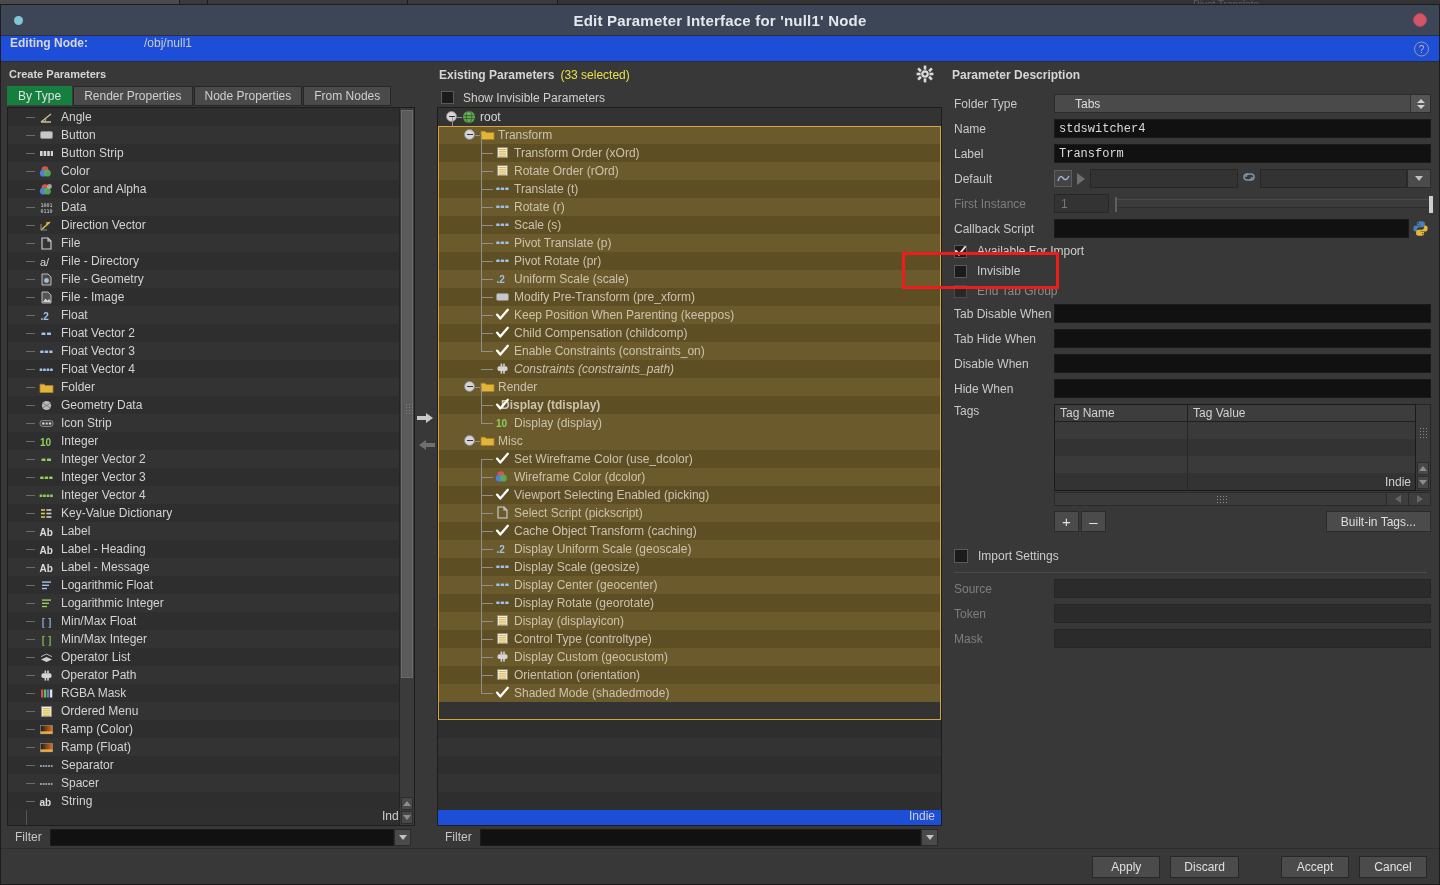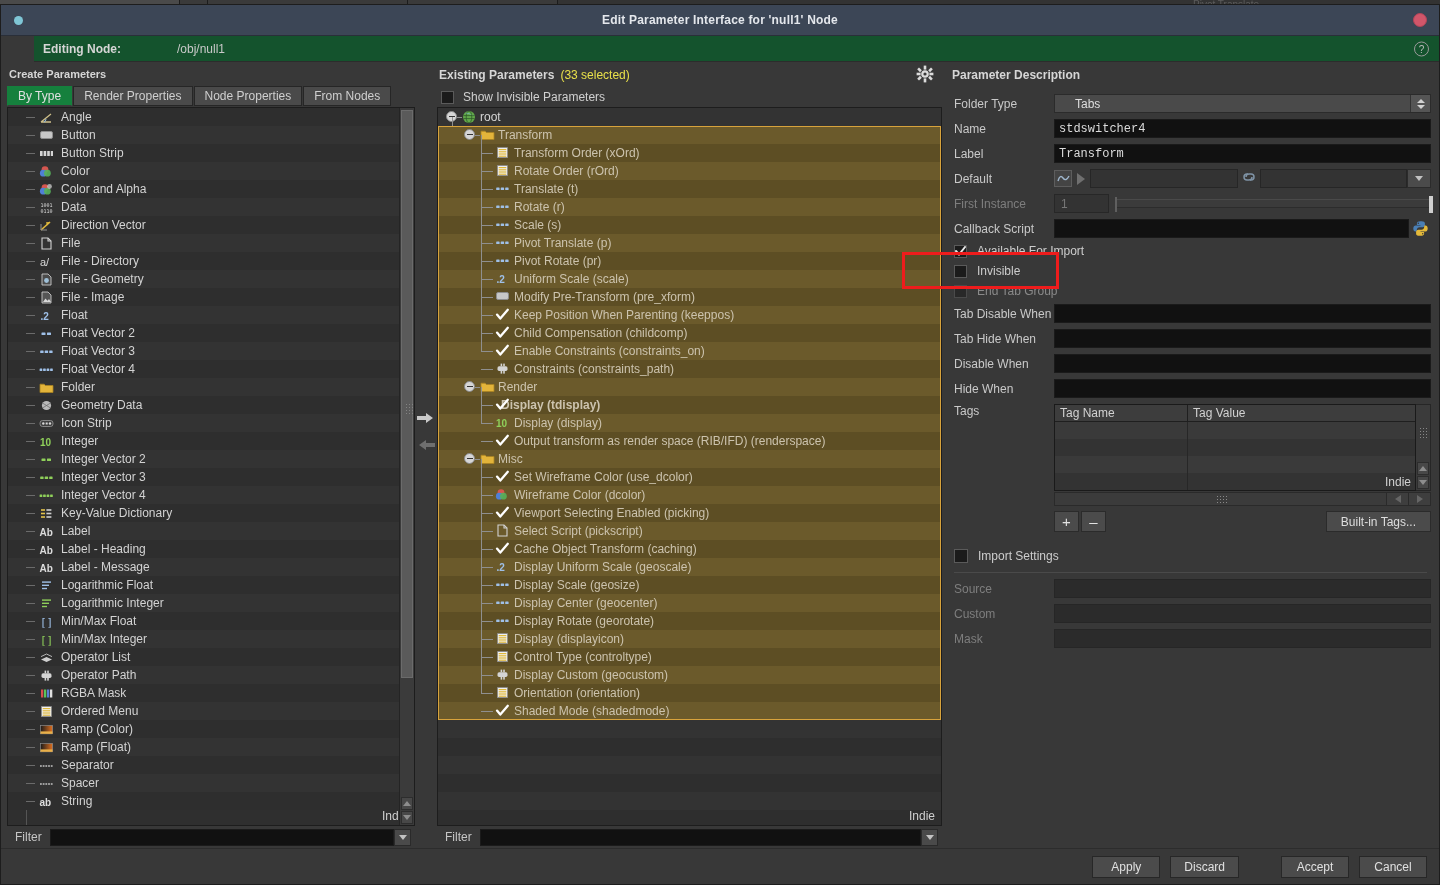--- a/index.html
+++ b/index.html
@@ -34,31 +34,31 @@
     display:flex; flex-direction:column;
   }
   .titlebar {
     height:31px; background:#3c4656;
     display:flex; align-items:center; position:relative; flex:0 0 auto;
     border-bottom:1px solid #2a2f39;
   }
   .title-dot { width:9px; height:9px; border-radius:50%; background:#7fc6d6; margin-left:13px; }
   .title-text {
     position:absolute; left:0; right:0; text-align:center;
-    font-size:12px; color:#e4e7ec; font-weight:600; letter-spacing:.2px;
+    font-size:15px; color:#e4e7ec; font-weight:600; letter-spacing:.2px;
   }
   .title-close {
     position:absolute; right:12px; width:14px; height:14px; border-radius:50%;
     background:#d1566a; border:1px solid #b24558;
   }
 
   
   .editnode-row {
-    height:26px; flex:0 0 auto; display:flex; align-items:center;
-    background:#14532d; position:relative; border-bottom:1px solid #2c2c2c;margin-left:33px;
+    height:26px; flex:0 0 auto; display:flex; 
+    background:#1d4ed8; position:relative; border-bottom:1px solid #2c2c2c;
   }
   .editnode-label { margin-left:9px; font-weight:bold; color:#d6d6d6; font-size:12px; }
   .editnode-value { margin-left:56px; color:#c9c9c9; font-size:12px; }
   .help-icon {
     position:absolute; right:10px; top:50%; transform:translateY(-50%);
     width:15px; height:15px; border-radius:50%; border:1px solid #9a9a9a;
     color:#bdbdbd; font-size:10px; line-height:13px; text-align:center;
   }
 
   
@@ -909,21 +909,21 @@
                 <span class="branch-h" style="left:43px;top:9px;"></span>
                 <span class="t-icon" style="position:absolute;left:57px;top:2px;margin:0;">
                   <svg width="15" height="13" viewBox="0 0 15 13">
                     <rect x="2.5" y="4.3" width="10" height="4.6" rx="1.6" fill="#d4d4d4"></rect>
                     <rect x="5.6" y="1.6" width="1.6" height="2.7" fill="#d4d4d4"></rect>
                     <rect x="8.2" y="1.6" width="1.6" height="2.7" fill="#d4d4d4"></rect>
                     <rect x="5.6" y="8.9" width="1.6" height="2.7" fill="#d4d4d4"></rect>
                     <rect x="8.2" y="8.9" width="1.6" height="2.7" fill="#d4d4d4"></rect>
                   </svg>
                 </span>
-                <span class="t-label" style="margin-left:76px;">Constraints (constraints_path)</span>
+                <span class="t-label" style="margin-left:76px;font-style:italic;">Constraints (constraints_path)</span>
               </div>
               <div class="t-row sel alt0">
                 <span class="expander" style="left:26px;top:3px;"></span>
                 <span class="exp-stem" style="left:37px;top:9px;width:5px;"></span>
                 <span class="t-icon" style="position:absolute;left:42px;top:2px;margin:0;">
                   <svg width="15" height="13" viewBox="0 0 15 13">
                     <path d="M1 3.2 h4.2 l1.1 1.3 H14 v7 H1 Z" fill="#e3b43a" stroke="#a98322" stroke-width=".8"></path>
                   </svg>
                 </span>
                 <span class="t-label" style="margin-left:60px;">Render</span>
@@ -938,29 +938,20 @@
                 <span class="t-label" style="margin-left:63px;font-weight:bold;">Display (tdisplay)</span>
               </div>
               <div class="t-row sel alt0">
                 <span class="branch-h" style="left:43px;top:9px;"></span>
                 <span class="t-icon" style="position:absolute;left:57px;top:2px;margin:0;">
                   <svg width="15" height="13" viewBox="0 0 15 13">
                     <text x="1" y="11" font-size="10" fill="#8fd05a" font-family="sans-serif" font-weight="bold">10</text>
                   </svg>
                 </span>
                 <span class="t-label" style="margin-left:76px;">Display (display)</span>
-              </div>
-              <div class="t-row sel alt1">
-                <span class="branch-h" style="left:43px;top:9px;"></span>
-                <span class="t-icon" style="position:absolute;left:57px;top:2px;margin:0;">
-                  <svg width="15" height="13" viewBox="0 0 15 13">
-                    <path d="M2 6.6 L5.3 10.6 L12.8 1.8" stroke="#ffffff" stroke-width="2.3" fill="none" stroke-linecap="round" stroke-linejoin="round"></path>
-                  </svg>
-                </span>
-                <span class="t-label" style="margin-left:76px;">Output transform as render space (RIB/IFD) (renderspace)</span>
               </div>
               <div class="t-row sel alt0">
                 <span class="expander" style="left:26px;top:3px;"></span>
                 <span class="exp-stem" style="left:37px;top:9px;width:5px;"></span>
                 <span class="t-icon" style="position:absolute;left:42px;top:2px;margin:0;">
                   <svg width="15" height="13" viewBox="0 0 15 13">
                     <path d="M1 3.2 h4.2 l1.1 1.3 H14 v7 H1 Z" fill="#e3b43a" stroke="#a98322" stroke-width=".8"></path>
                   </svg>
                 </span>
                 <span class="t-label" style="margin-left:60px;">Misc</span>
@@ -1323,21 +1314,21 @@
         </div>
         <div class="hr-sep"></div>
         <div id="pd-import-fields">
             <div class="frow">
               <div class="flabel dim">Source</div>
               <div class="fctl">
                 <div class="grayfield dk"></div>
               </div>
             </div>
             <div class="frow">
-              <div class="flabel dim">Custom</div>
+              <div class="flabel dim">Token</div>
               <div class="fctl">
                 <div class="grayfield dk"></div>
               </div>
             </div>
             <div class="frow">
               <div class="flabel dim">Mask</div>
               <div class="fctl">
                 <div class="grayfield dk"></div>
               </div>
             </div>

